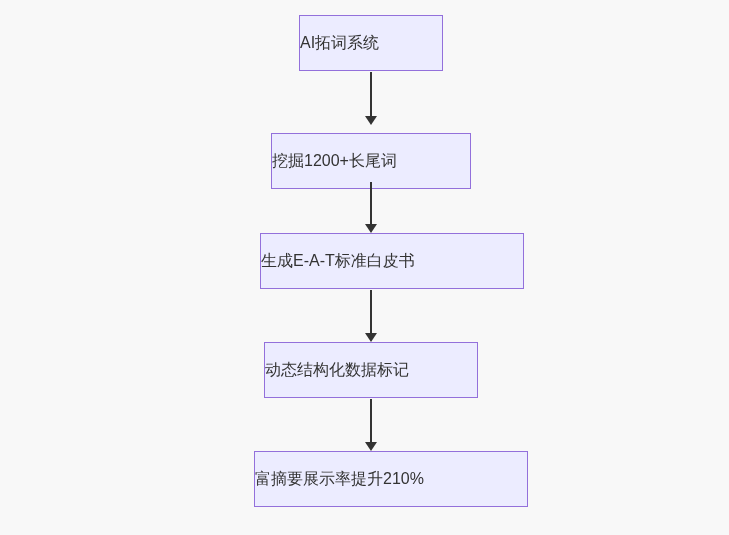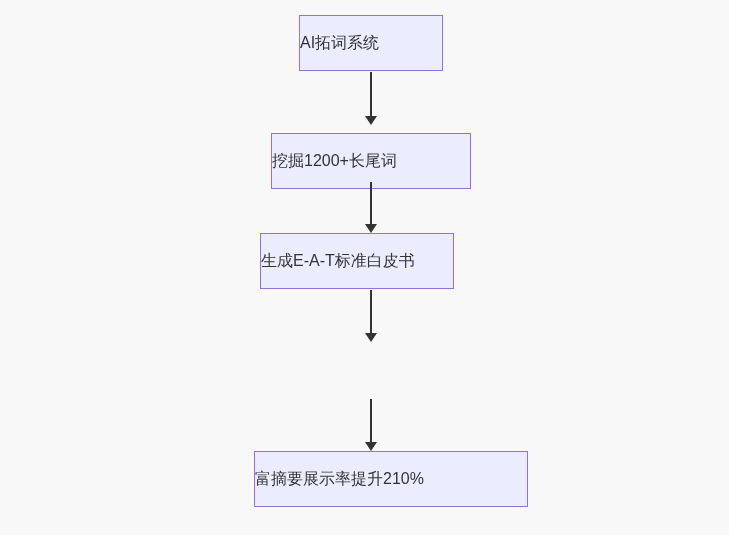--- a/index.html
+++ b/index.html
@@ -28,21 +28,21 @@
     display: flex;
     align-items: center;
     justify-content: flex-start;
     color: var(--node-text);
     font-size: 16px;
     line-height: 1;
     white-space: nowrap;
   }
   .node-1 { left: 299px; top: 15px;  width: 144px; }
   .node-2 { left: 271px; top: 125px; width: 200px; margin-top: 8px; }
-  .node-3 { left: 260px; top: 233px; width: 194px; }
+  .node-3 { left: 260px; top: 233px; width: 264px; }
   .node-4 { left: 264px; top: 342px; width: 214px; }
   .node-5 { left: 254px; top: 451px; width: 274px; }
 
   .edge {
     position: absolute;
     left: 365px;
     width: 12px;
     display: flex;
     flex-direction: column;
     align-items: center;
@@ -88,20 +88,23 @@
 
   <div class="node node-3">
     <span>生成E-A-T标准白皮书</span>
   </div>
 
   <div class="edge edge-3">
     <div class="edge-line"></div>
     <div class="edge-head"></div>
   </div>
 
+  <div class="node node-4">
+    <span>动态结构化数据标记</span>
+  </div>
 
   <div class="edge edge-4">
     <div class="edge-line"></div>
     <div class="edge-head"></div>
   </div>
 
   <div class="node node-5">
     <span>富摘要展示率提升210%</span>
   </div>
 

